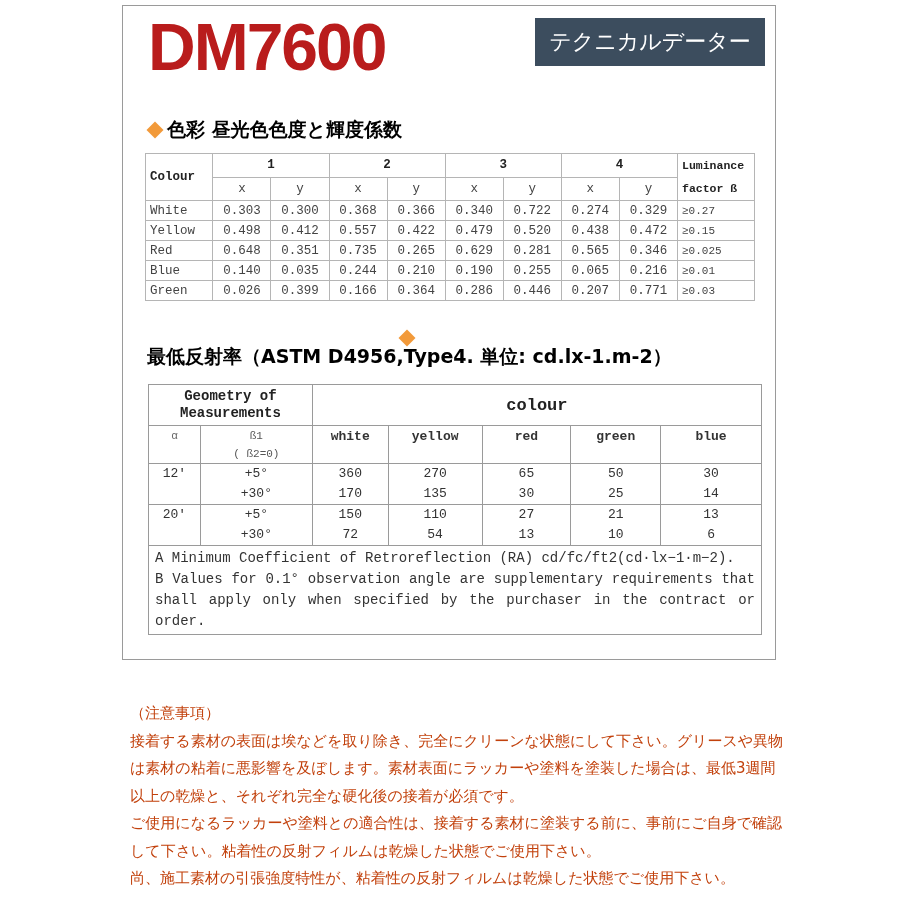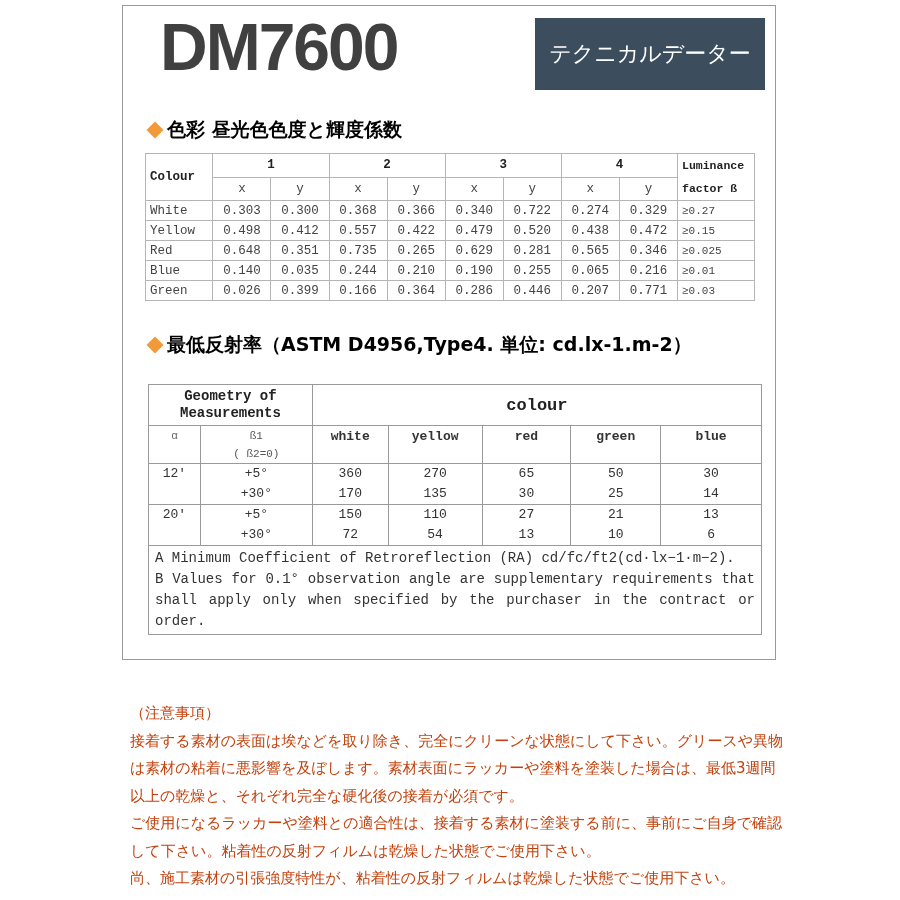--- a/index.html
+++ b/index.html
@@ -1,23 +1,23 @@
 <!DOCTYPE html>
 <html><head>
   <meta charset="utf-8">
   <style>
     html, body { margin: 0; padding: 0; background: #ffffff; }
     body { width: 900px; height: 900px; position: relative; overflow: hidden;
       font-family: "DejaVu Sans", "Liberation Sans", sans-serif; color: #222; }
     .panel { position: absolute; left: 122px; top: 5px; width: 654px; height: 655px;
       border: 1px solid #9a9a9a; box-sizing: border-box; background: #fff; }
-    .logo { position: absolute; left: 160px; top: 14px; font-family: "Liberation Sans", sans-serif;
-      font-weight: 900; font-size: 66px; color: #404040; letter-spacing: -2px; line-height: 66px;
+    .logo { position: absolute; left: 148px; top: 14px; font-family: "Liberation Sans", sans-serif;
+      font-weight: 900; font-size: 66px; color: #b91c1c; letter-spacing: -2px; line-height: 66px;
       transform: scaleY(1.0); }
-    .badge { position: absolute; left: 535px; top: 18px; width: 230px; height: 72px;
+    .badge { position: absolute; left: 535px; top: 18px; width: 230px; height: 48px;
       background: #3c4d5e; color: #fff; font-size: 22px; display: flex; align-items: center;
       justify-content: center; }
     .section-title { position: absolute; left: 147px; font-size: 19px; font-weight: bold;
       color: #000000; display: flex; align-items: center; white-space: nowrap; }
     .diamond { display: inline-block; width: 12px; height: 12px; background: #f29a3a;
       transform: rotate(45deg); margin-right: 6px; margin-left: 2px; }
     table { border-collapse: collapse; position: absolute; font-family: Liberation Mono, monospace; }
     .t1 { left: 145px; top: 153px; width: 610px; font-size: 12.5px; color: #444; }
     .t1 td, .t1 th { border: 1px solid #b5b5b5; height: 19px; padding: 0 4px; text-align: center;
       font-weight: normal; }
@@ -126,21 +126,21 @@
     <td>0.364</td>
     <td>0.286</td>
     <td>0.446</td>
     <td>0.207</td>
     <td>0.771</td>
     <td class="lum">≥0.03</td>
   </tr>
 </tbody>
   </table>
 
-<div class="section-title" style="top:332px;">
+<div class="section-title" style="top:332px;flex-direction:column;">
   <span class="diamond"></span>
   <span>最低反射率（ASTM D4956,Type4. 単位: cd.lx-1.m-2）</span>
 </div>
 
 <table class="t2">
   <colgroup>
     <col style="width:52px">
       <col style="width:112px">
       <col style="width:76px">
       <col style="width:94px">

